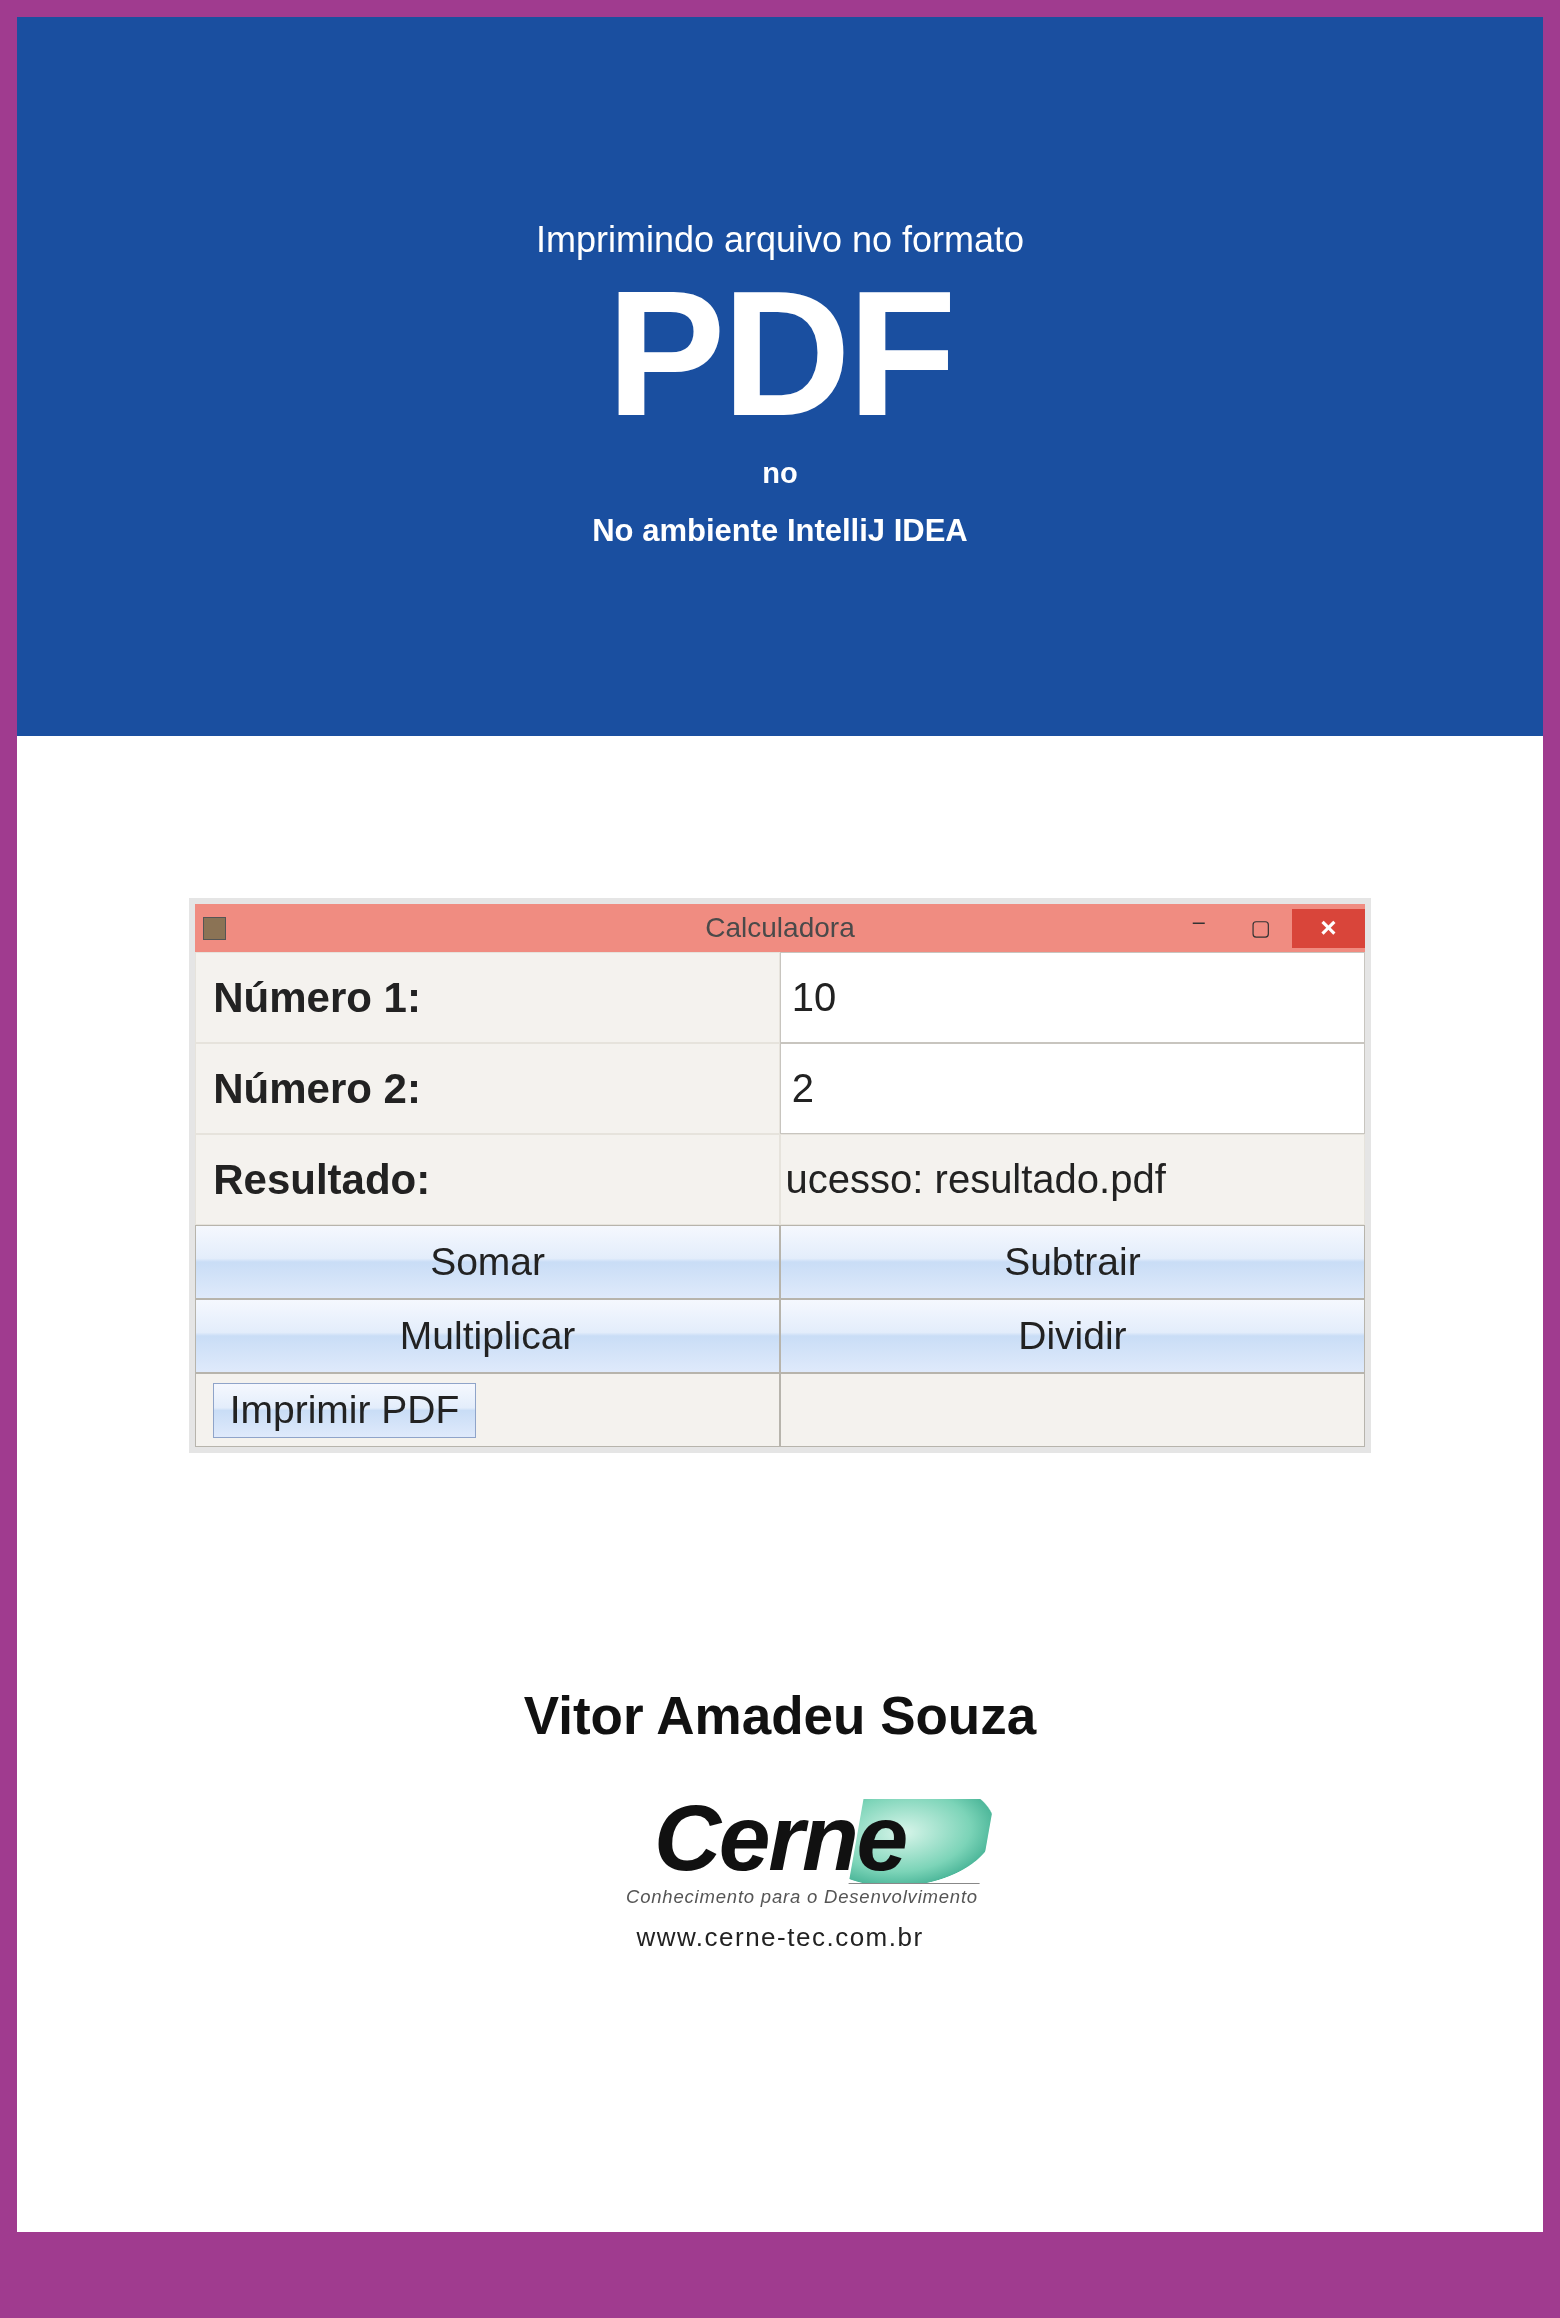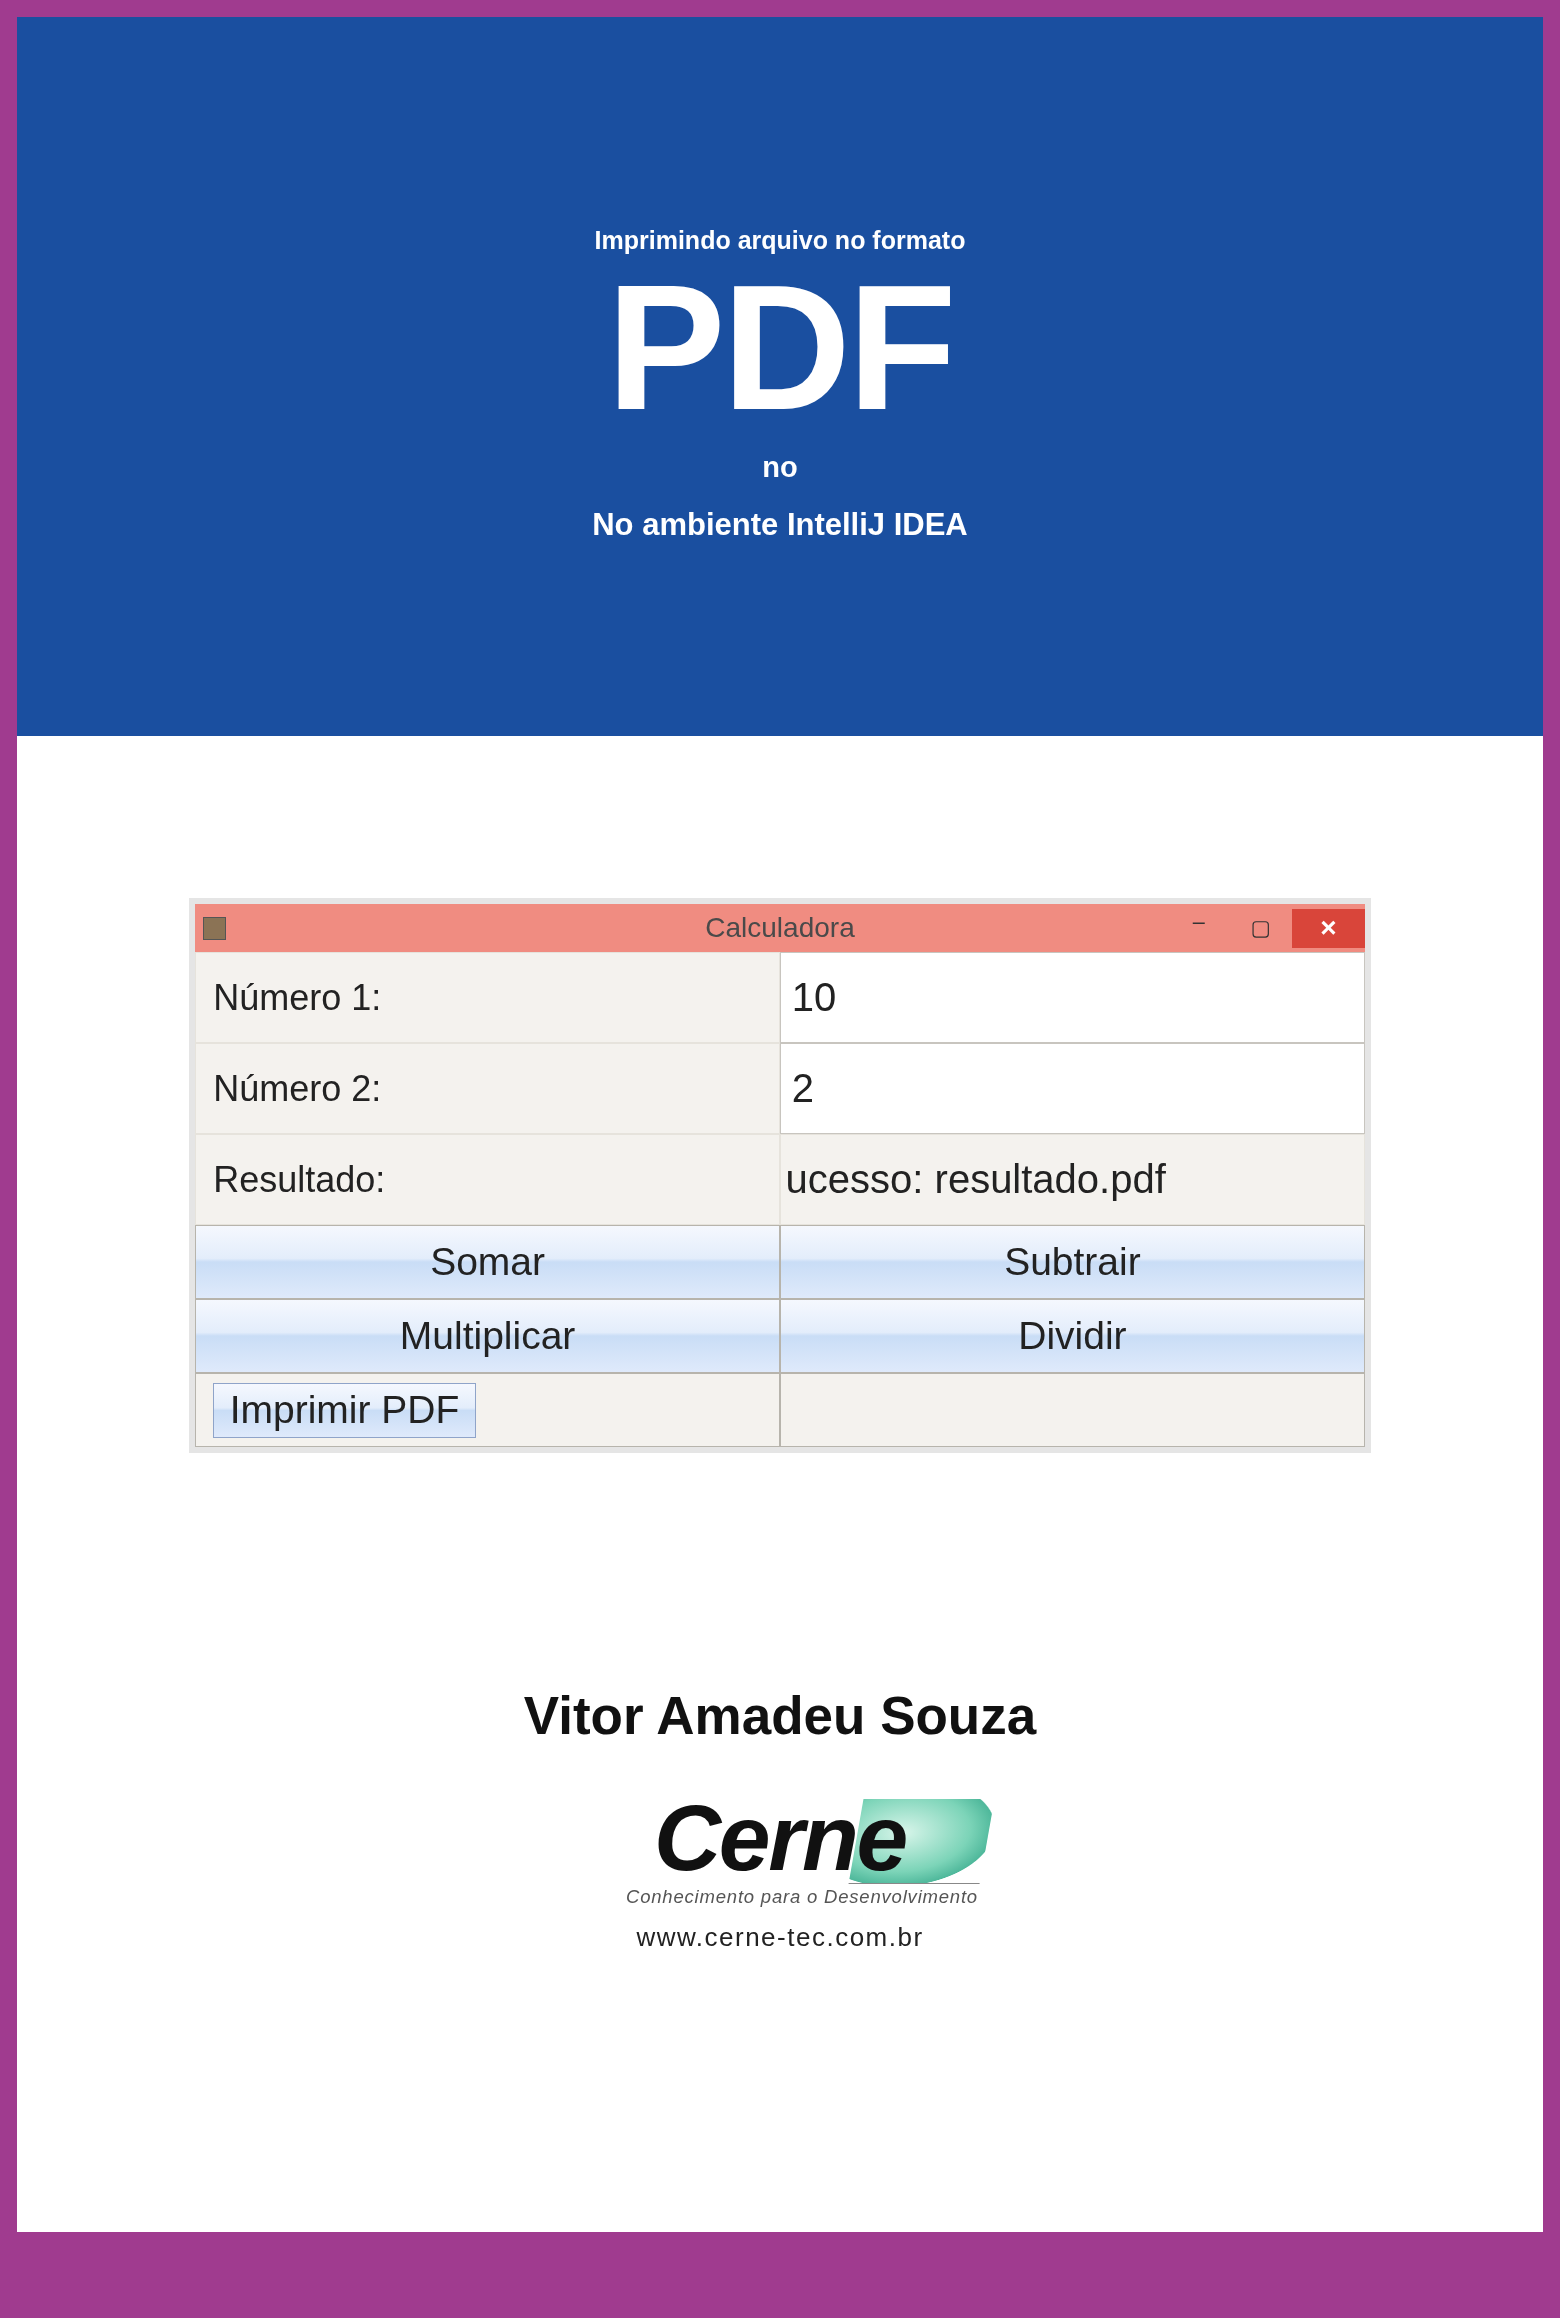--- a/index.html
+++ b/index.html
@@ -23,22 +23,22 @@
     width: 100%;
     height: 719px;
     display: flex;
     flex-direction: column;
     align-items: center;
     justify-content: center;
     color: #ffffff;
     padding-top: 15.5px;
   }
   .pretitle {
-    font-size: 25px;
-    font-weight: bold;
+    font-size: 36px;
+    font-weight: normal;
     margin-bottom: 4px;
   }
   .title-pdf {
     font-size: 178px;
     font-weight: 800;
     line-height: 1;
     letter-spacing: -3.1px;
   }
   .word-no {
     font-size: 29px;
@@ -112,22 +112,22 @@
     font-weight: bold;
     width: 73px;
   }
   .app-grid {
     background: #f4f2ee;
     display: grid;
     grid-template-columns: 1fr 1fr;
     grid-template-rows: 91px 91px 91px 74px 74px 74px;
   }
   .cell-label {
-    font-size: 36px;
-    font-weight: normal;
+    font-size: 42px;
+    font-weight: bold;
     color: #222;
     display: flex;
     align-items: center;
     padding-left: 17px;
     border: 0.8px solid #e6e3dc;
   }
   .cell-input {
     background: #ffffff;
     border: 1.5px solid #c8c5bf;
     font-size: 40px;

